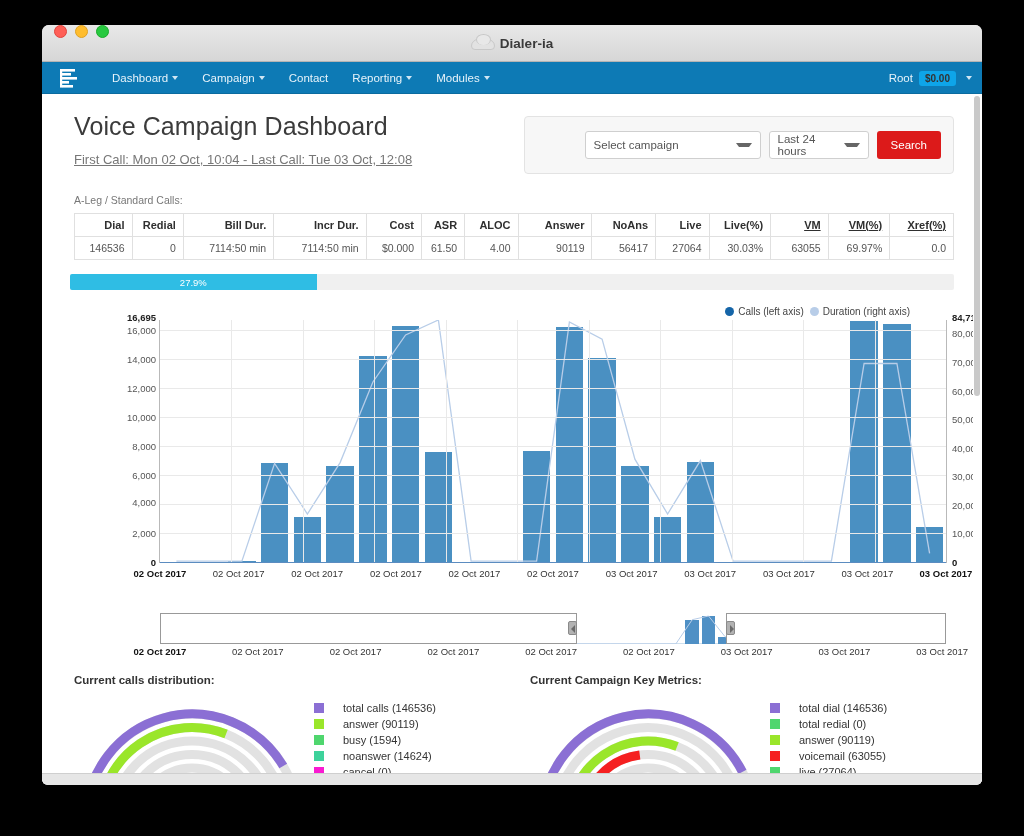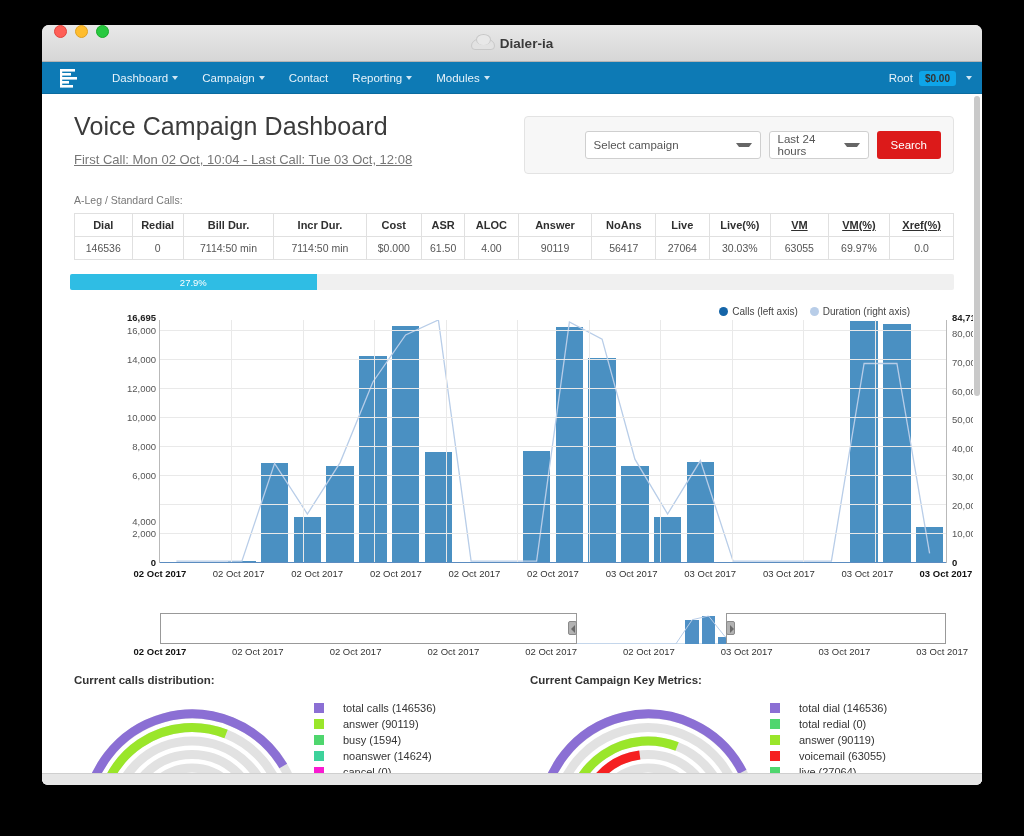--- a/index.html
+++ b/index.html
@@ -123,39 +123,39 @@
   }
 
   
   .table-wrap { margin: 20px 28px 0 32px; }
   .table-label { font-size: 10.5px; color: #777; margin-bottom: 7px; }
   table.stats {
     width: 100%; border-collapse: collapse; table-layout: fixed;
     border: 1px solid #ddd;
   }
   table.stats th, table.stats td {
-    border: 1px solid #e0e0e0; padding: 5px 7px; text-align: center;
+    border: 1px solid #e0e0e0; padding: 5px 7px; text-align: right;
     font-size: 10.5px; color: #444; overflow: hidden; white-space: nowrap;
   }
   table.stats th { font-weight: bold; color: #2f2f2f; font-size: 11px; }
   table.stats th.u span { text-decoration: underline; }
   table.stats td { color: #555; }
 
   
   .progress-wrap { margin: 14px 28px 0 28px; height: 16px; background: #f0f0f0;
     border-radius: 2px; overflow: hidden; position: relative; }
   .progress-bar {
     height: 16px; background: #2fbde4; color: #fff; font-size: 9.5px;
     display: flex; align-items: center; justify-content: center;
   }
 
   
   .chart-block { margin: 16px 0 0 0; position: relative; height: 300px; }
   .legend-top {
-    position: absolute; right: 72px; top: 0; display: flex; gap: 12px;
+    position: absolute; right: 72px; top: 0; display: flex; gap: 6px;
     font-size: 10px; color: #444; align-items: center;
   }
   .legend-top .li { display: flex; align-items: center; gap: 4px; }
   .legend-dot { width: 9px; height: 9px; border-radius: 50%; display: inline-block; }
 
   .plot { position: absolute; left: 118px; top: 14px; width: 786px; height: 242px; }
   .plot .grid-h {
     position: absolute; left: 0; right: 0; height: 1px; background: #e9e9e9;
   }
   .plot .grid-v {
@@ -347,21 +347,21 @@
           </span>
           <span class="li">
             <i class="legend-dot" id="lg1" style="background: rgb(184, 205, 232);"></i>
             <span>Duration (right axis)</span>
           </span>
         </div>
 
         <div class="ylabels" id="y-left" style="left:72px; top:14px; width:42px; height:242px;">
             <div style="top: 242px; font-weight: bold; color: rgb(17, 17, 17);">0</div>
             <div style="top: 213.009px;">2,000</div>
-            <div style="top: 201px;">4,000</div>
+            <div style="top: 182px;">4,000</div>
             <div style="top: 155.028px;">6,000</div>
             <div style="top: 126.037px;">8,000</div>
             <div style="top: 97.0464px;">10,000</div>
             <div style="top: 68.0557px;">12,000</div>
             <div style="top: 39.065px;">14,000</div>
             <div style="top: 10.0743px;">16,000</div>
             <div class="ytop" style="top: -3px;">16,695</div>
           </div>
         <div class="ylabels right" id="y-right" style="left:910px; top:14px; width:48px; height:242px;">
             <div style="top: 242px; font-weight: bold; color: rgb(17, 17, 17);">0</div>

